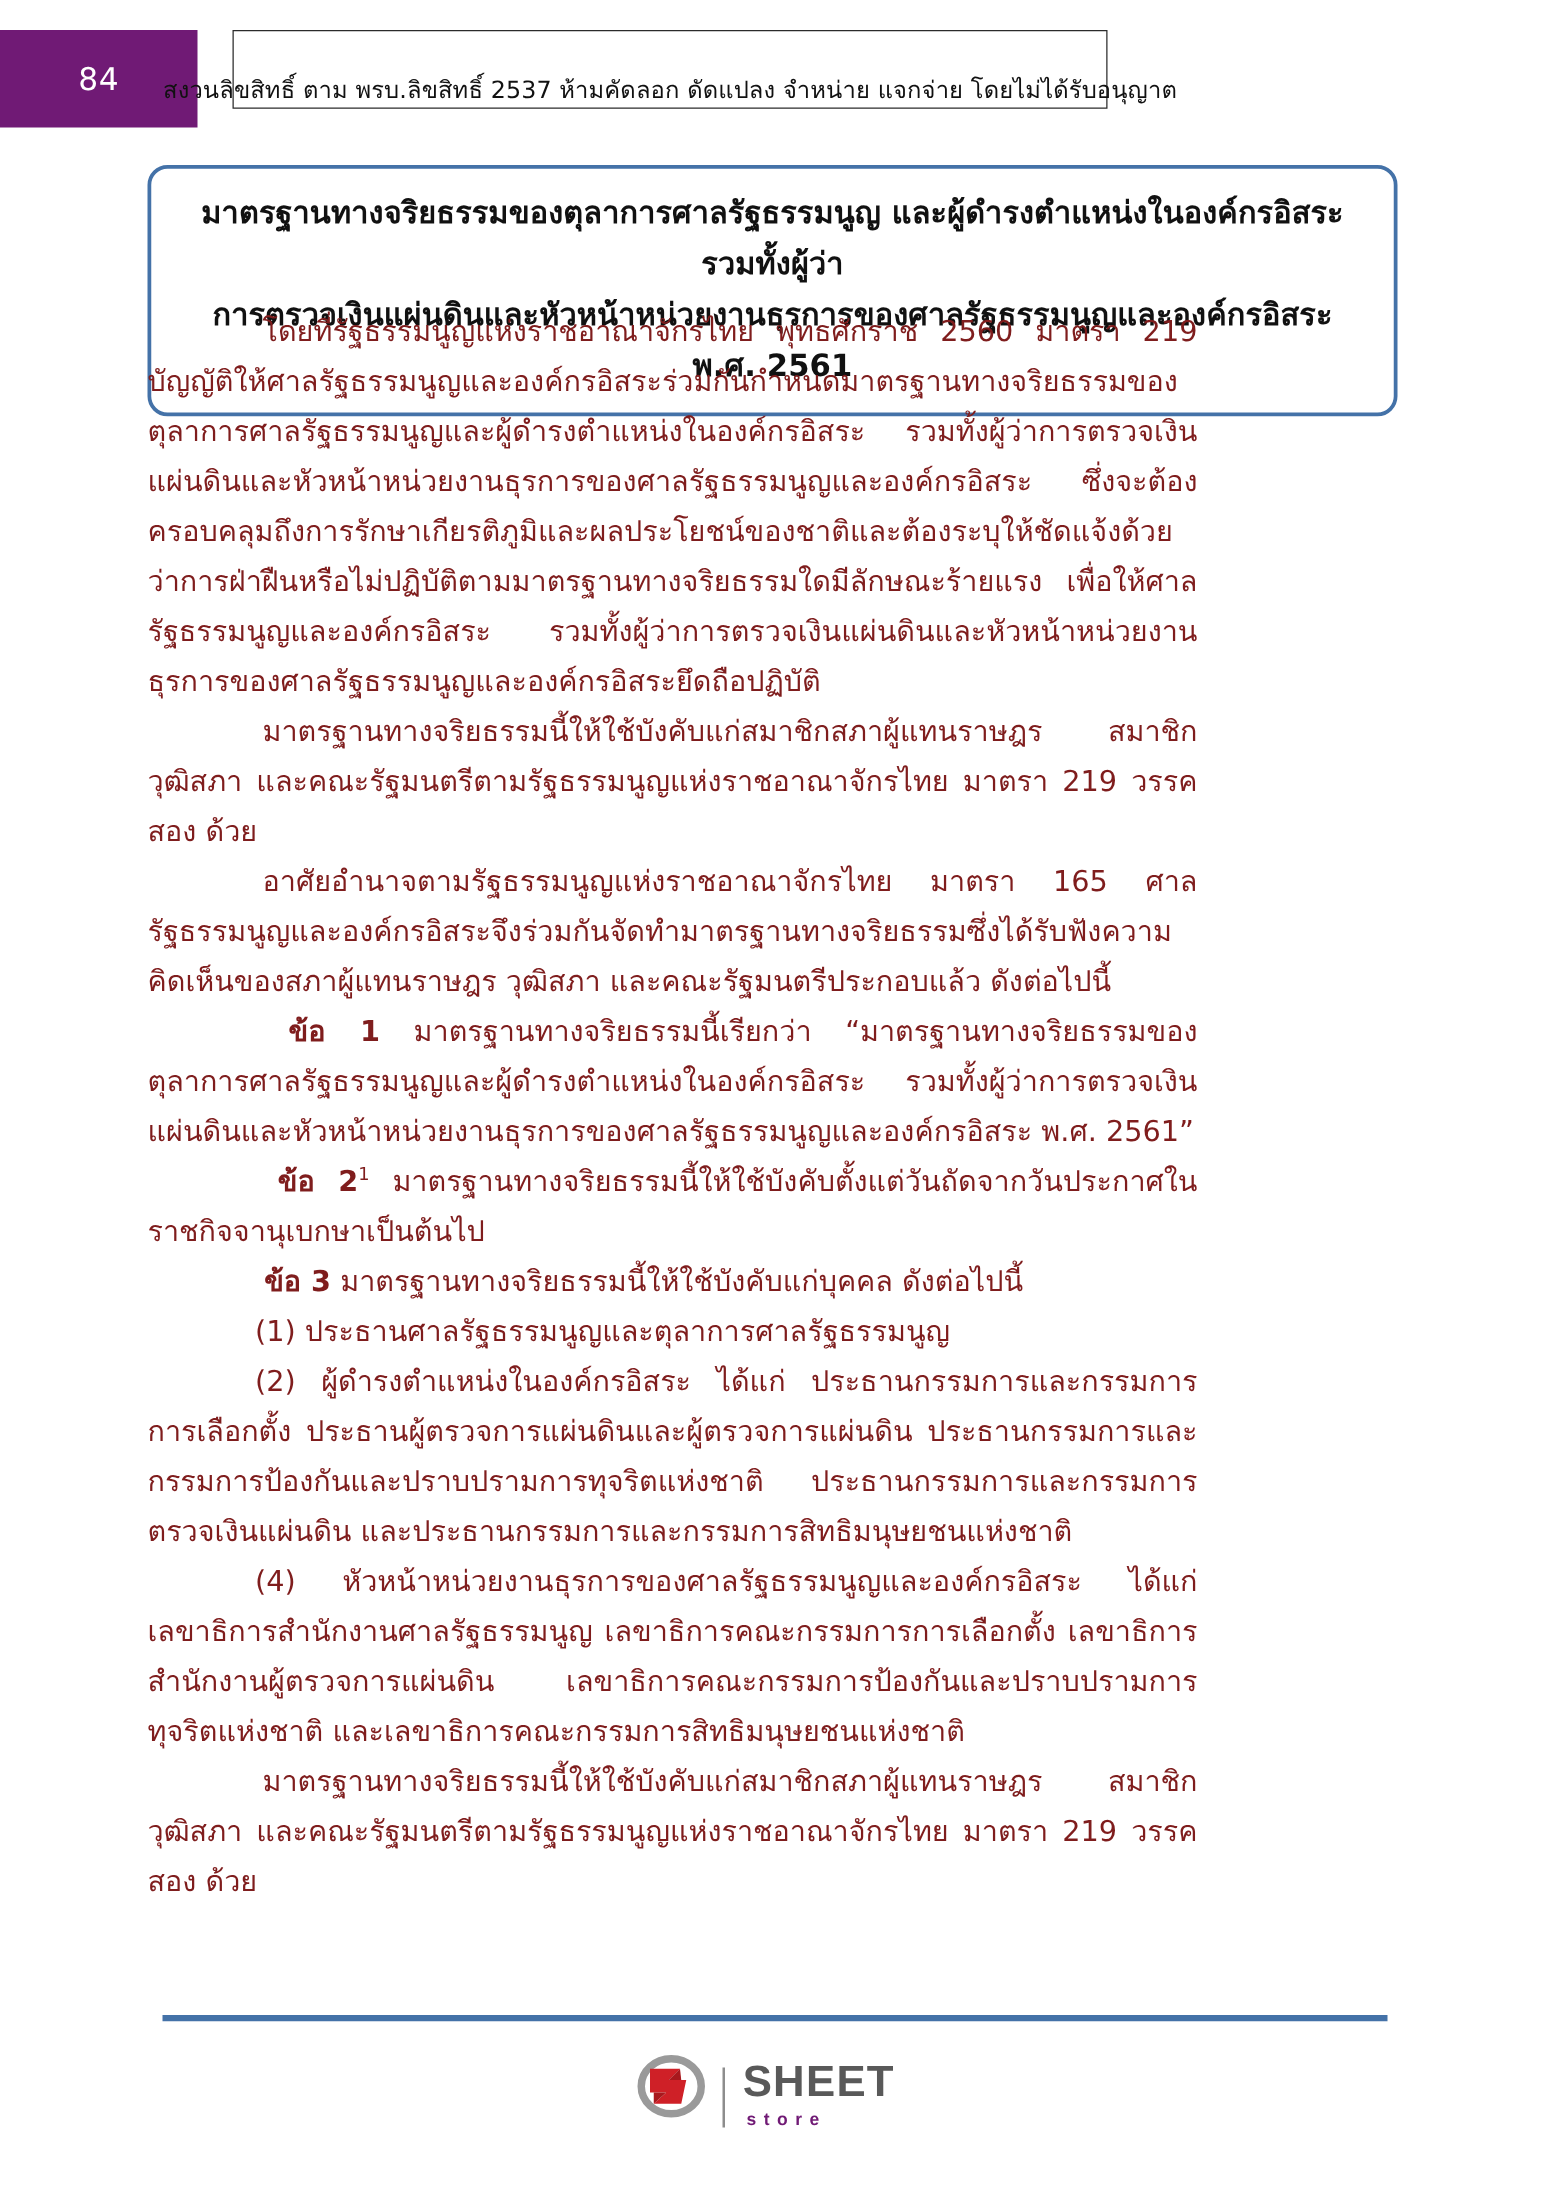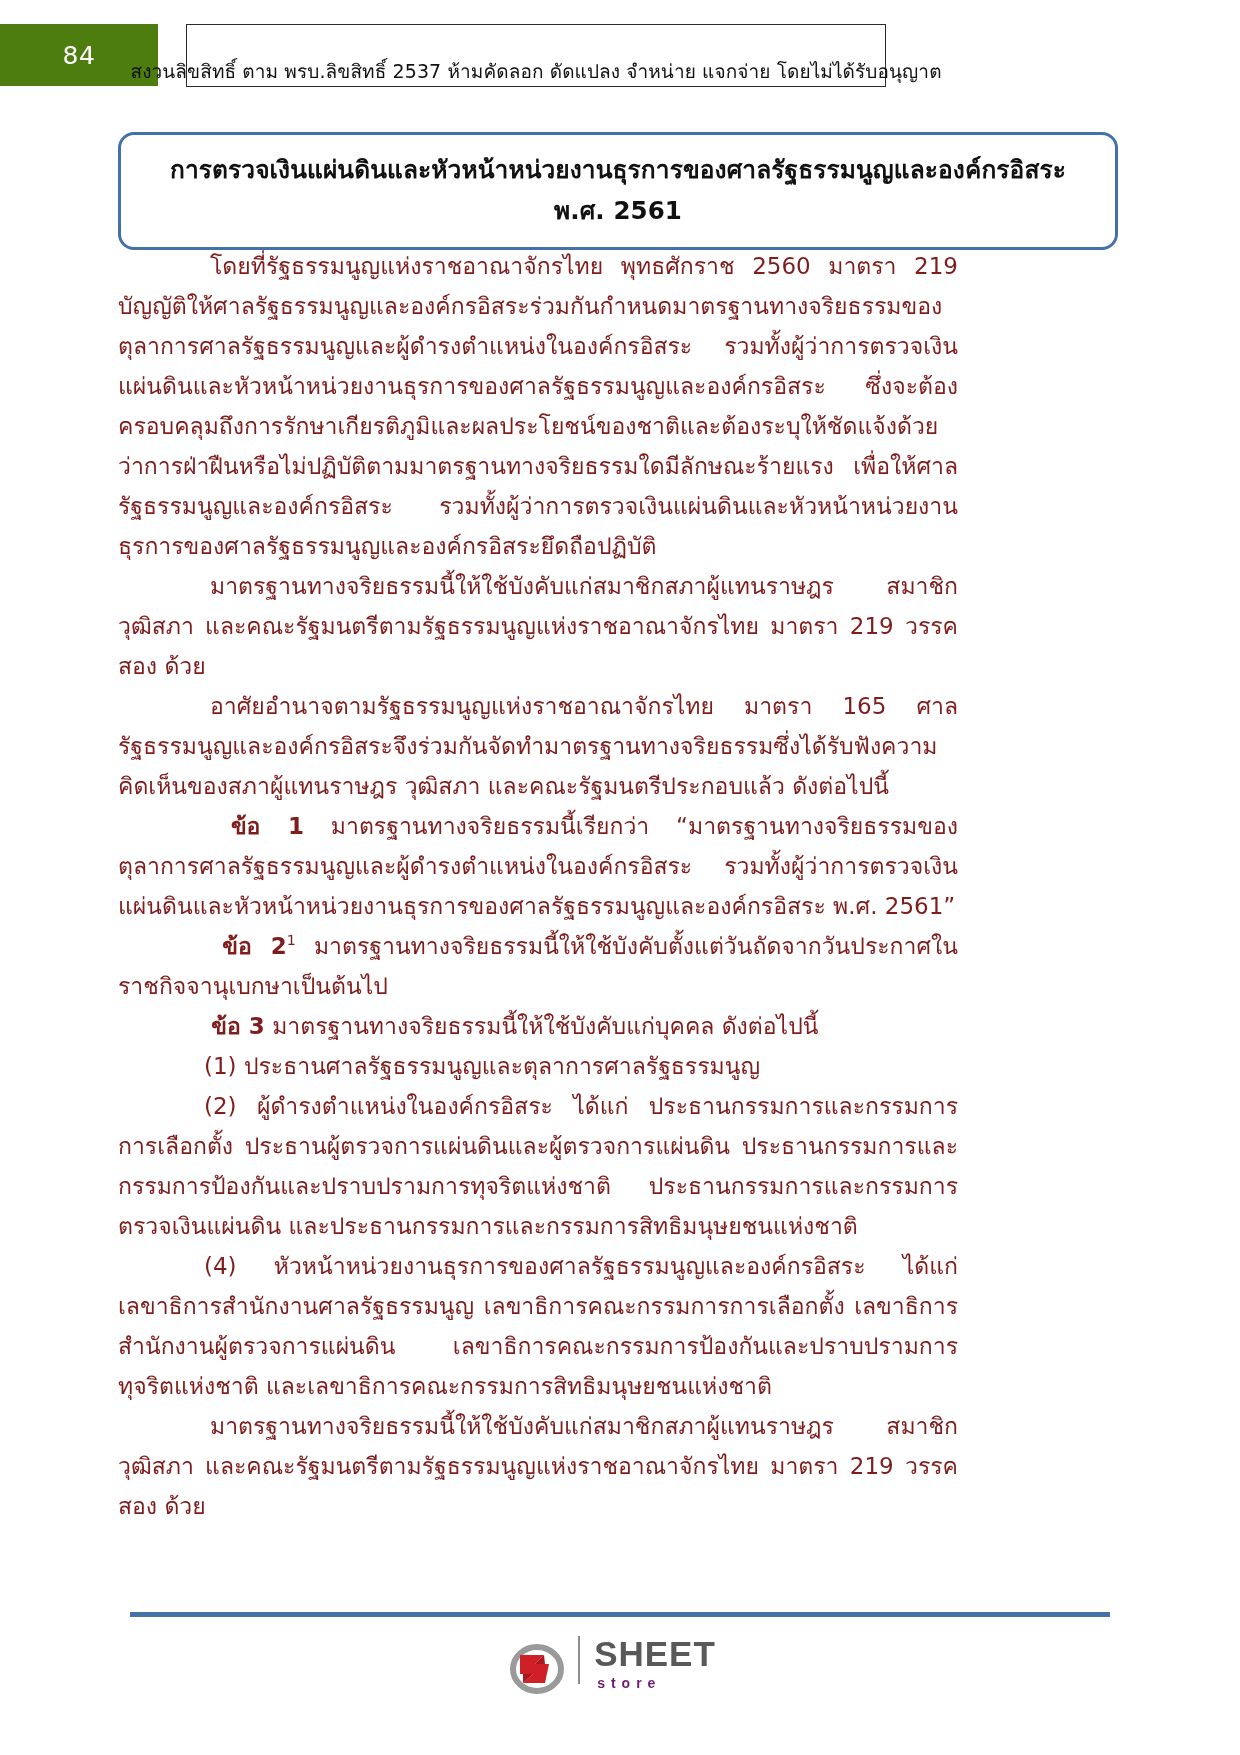--- a/index.html
+++ b/index.html
@@ -26,22 +26,22 @@
     left: 0;
     top: 24px;
     width: 1240px;
     height: 66px;
   }
   .page-number-box {
     position: absolute;
     left: 0;
     top: 0;
     width: 158px;
-    height: 62px;
-    background: #4d7c0f;
+    height: 78px;
+    background: #701a75;
     color: #ffffff;
     display: flex;
     align-items: center;
     justify-content: center;
   }
   .page-number-box .num {
     font-size: 25px;
     line-height: 1;
     letter-spacing: 0.5px;
     color: #ffffff;
@@ -132,21 +132,21 @@
     width: 980px;
     height: 5px;
     background: #4472a8;
   }
   .footer-logo {
     position: absolute;
     left: 0;
     top: 1636px;
     width: 1220px;
     display: flex;
-    align-items: flex-start;
+    align-items: flex-end;
     justify-content: center;
     gap: 0px;
   }
   .logo-mark {
     width: 66px;
     height: 66px;
     position: relative;
     flex: 0 0 auto;
   }
   .logo-divider {
@@ -189,20 +189,21 @@
   <div class="header-band">
     <div class="page-number-box">
       <span class="num">84</span>
     </div>
     <div class="copyright-box">
       <span class="txt">สงวนลิขสิทธิ์ ตาม พรบ.ลิขสิทธิ์ 2537 ห้ามคัดลอก ดัดแปลง จำหน่าย แจกจ่าย โดยไม่ได้รับอนุญาต</span>
     </div>
   </div>
 
   <div class="title-box">
+    <div class="line">มาตรฐานทางจริยธรรมของตุลาการศาลรัฐธรรมนูญ และผู้ดำรงตำแหน่งในองค์กรอิสระ รวมทั้งผู้ว่า</div>
     <div class="line">การตรวจเงินแผ่นดินและหัวหน้าหน่วยงานธุรการของศาลรัฐธรรมนูญและองค์กรอิสระ พ.ศ. 2561</div>
   </div>
 
   <div class="body-col">
 
     <p class="para indent">โดยที่รัฐธรรมนูญแห่งราชอาณาจักรไทย พุทธศักราช 2560 มาตรา 219 บัญญัติให้ศาลรัฐธรรมนูญและองค์กรอิสระร่วมกันกำหนดมาตรฐานทางจริยธรรมของตุลาการศาลรัฐธรรมนูญและผู้ดำรงตำแหน่งในองค์กรอิสระ รวมทั้งผู้ว่าการตรวจเงินแผ่นดินและหัวหน้าหน่วยงานธุรการของศาลรัฐธรรมนูญและองค์กรอิสระ ซึ่งจะต้องครอบคลุมถึงการรักษาเกียรติภูมิและผลประโยชน์ของชาติและต้องระบุให้ชัดแจ้งด้วยว่าการฝ่าฝืนหรือไม่ปฏิบัติตามมาตรฐานทางจริยธรรมใดมีลักษณะร้ายแรง  เพื่อให้ศาลรัฐธรรมนูญและองค์กรอิสระ  รวมทั้งผู้ว่าการตรวจเงินแผ่นดินและหัวหน้าหน่วยงานธุรการของศาลรัฐธรรมนูญและองค์กรอิสระยึดถือปฏิบัติ</p>
 
     <p class="para indent">มาตรฐานทางจริยธรรมนี้ให้ใช้บังคับแก่สมาชิกสภาผู้แทนราษฎร สมาชิกวุฒิสภา และคณะรัฐมนตรีตามรัฐธรรมนูญแห่งราชอาณาจักรไทย  มาตรา 219 วรรคสอง  ด้วย</p>
 
     <p class="para indent">อาศัยอำนาจตามรัฐธรรมนูญแห่งราชอาณาจักรไทย  มาตรา 165 ศาลรัฐธรรมนูญและองค์กรอิสระจึงร่วมกันจัดทำมาตรฐานทางจริยธรรมซึ่งได้รับฟังความคิดเห็นของสภาผู้แทนราษฎร วุฒิสภา และคณะรัฐมนตรีประกอบแล้ว ดังต่อไปนี้</p>

